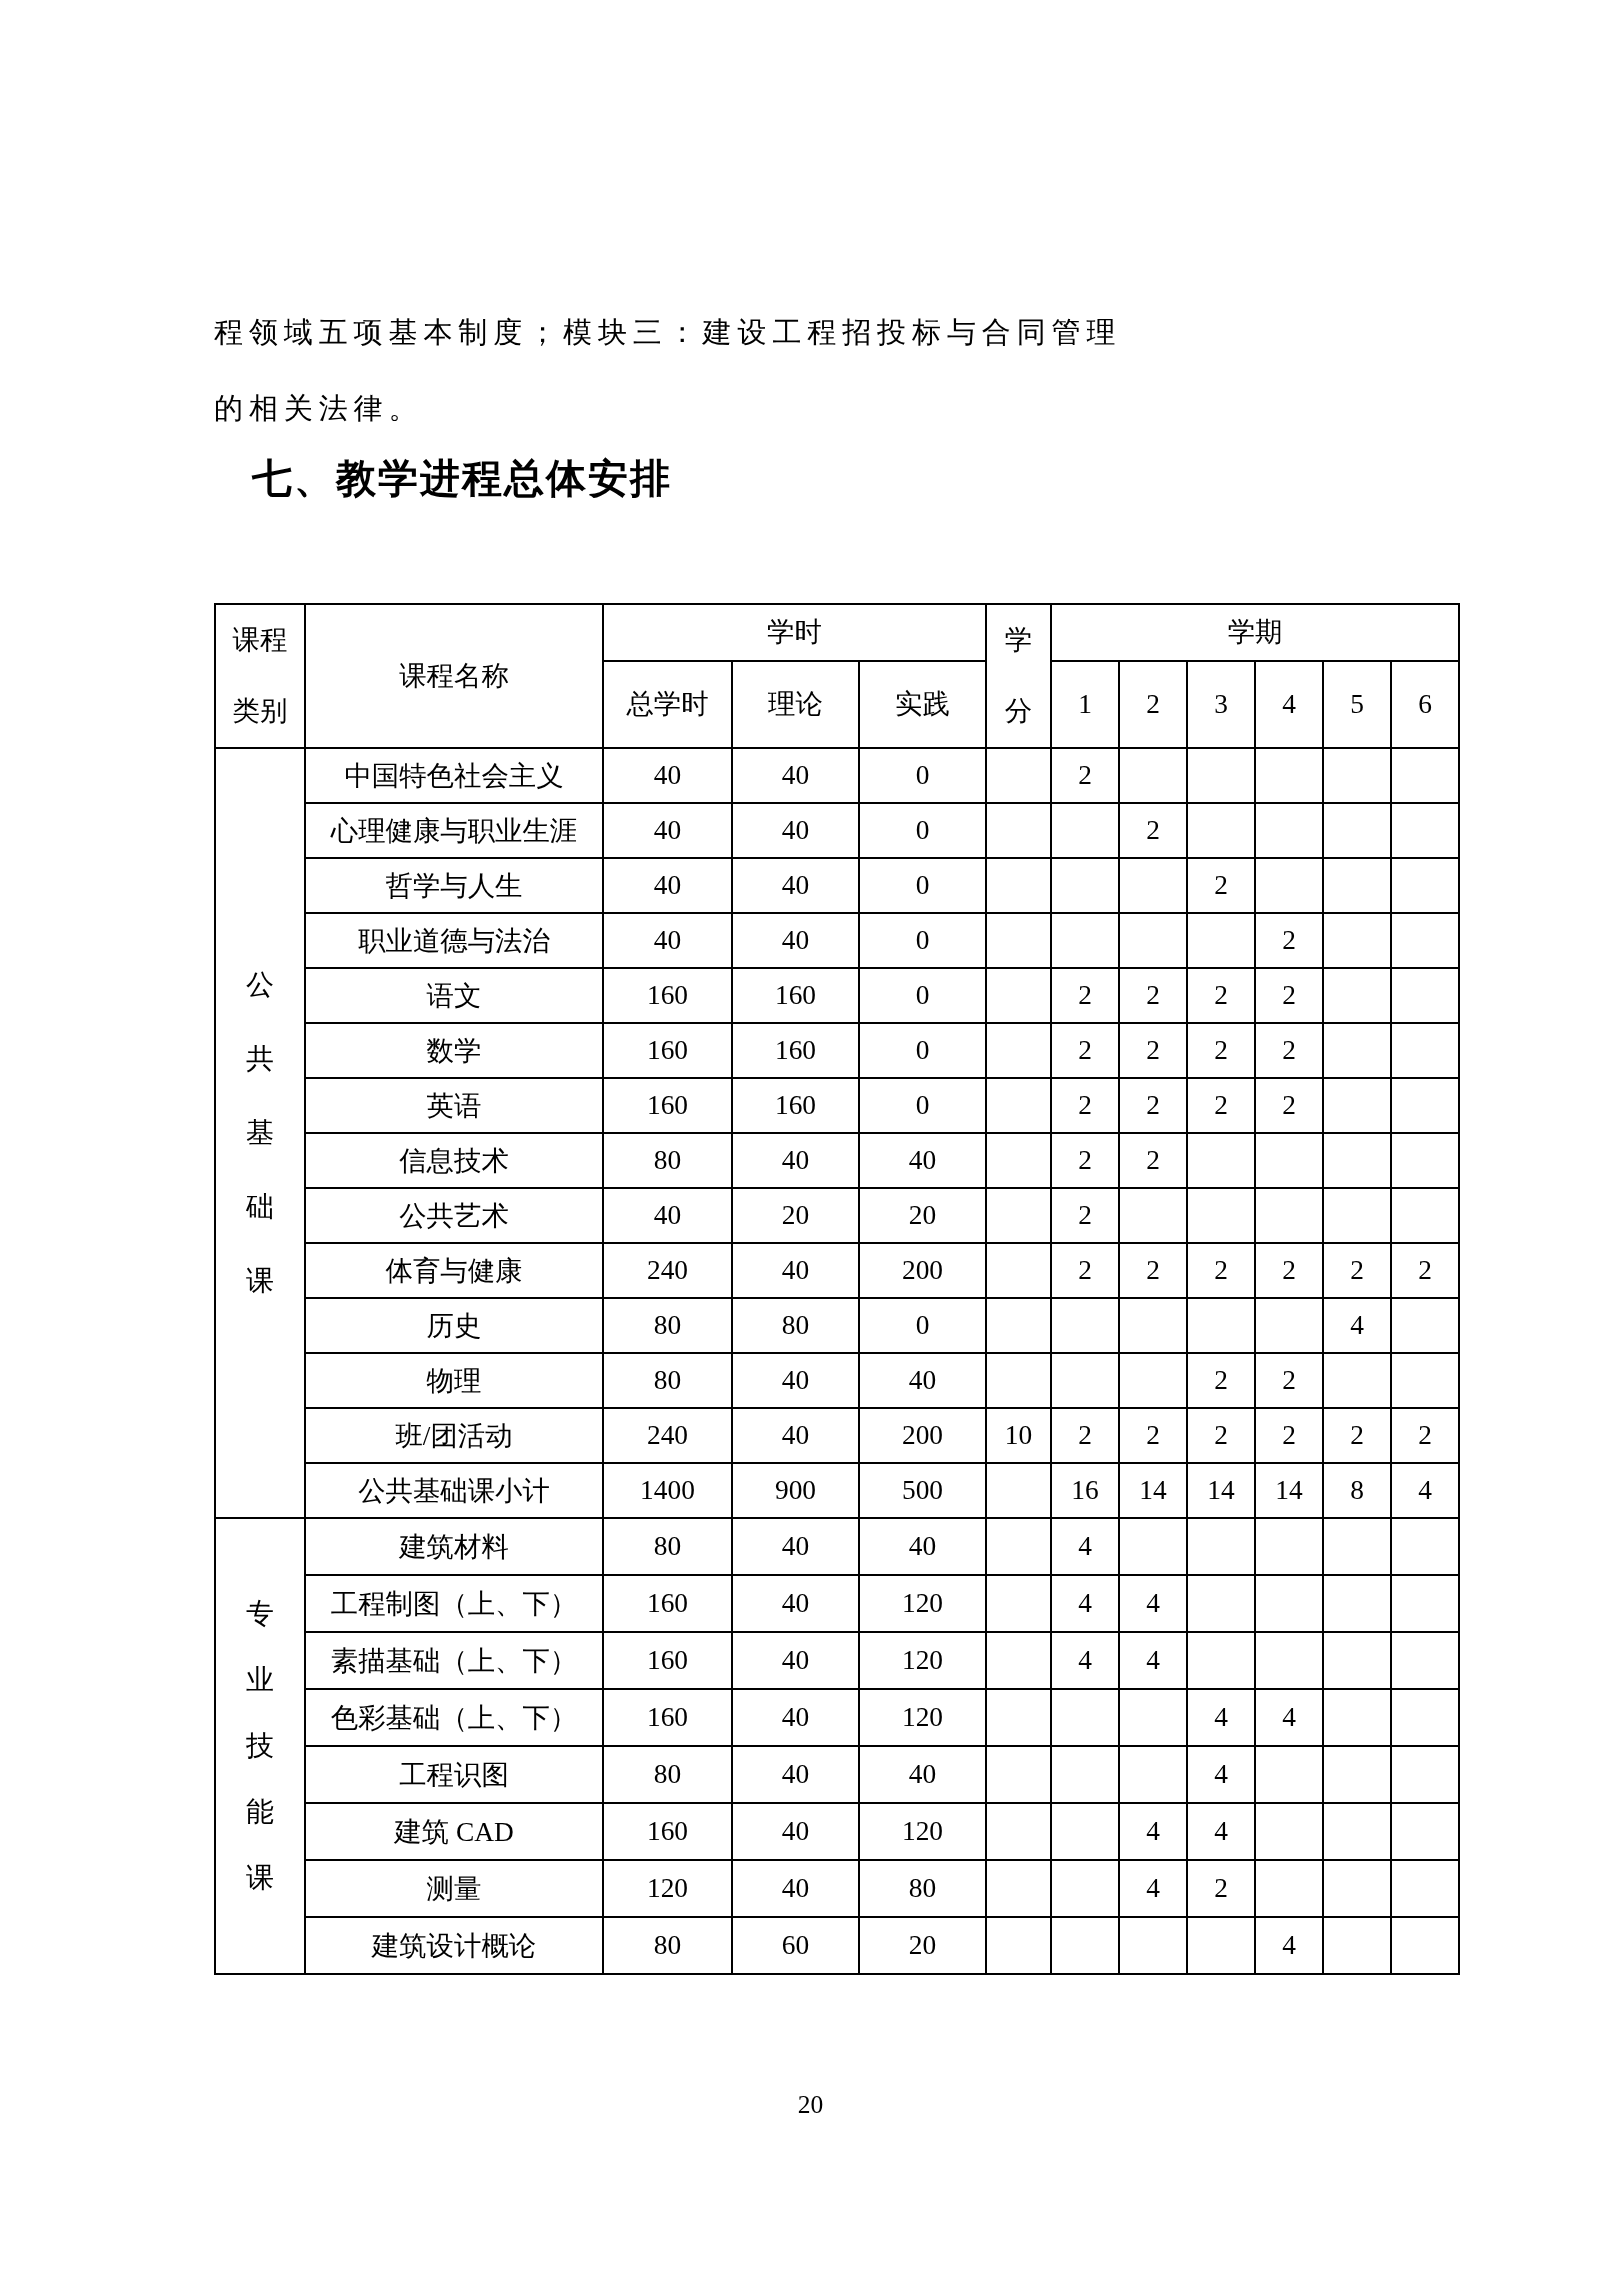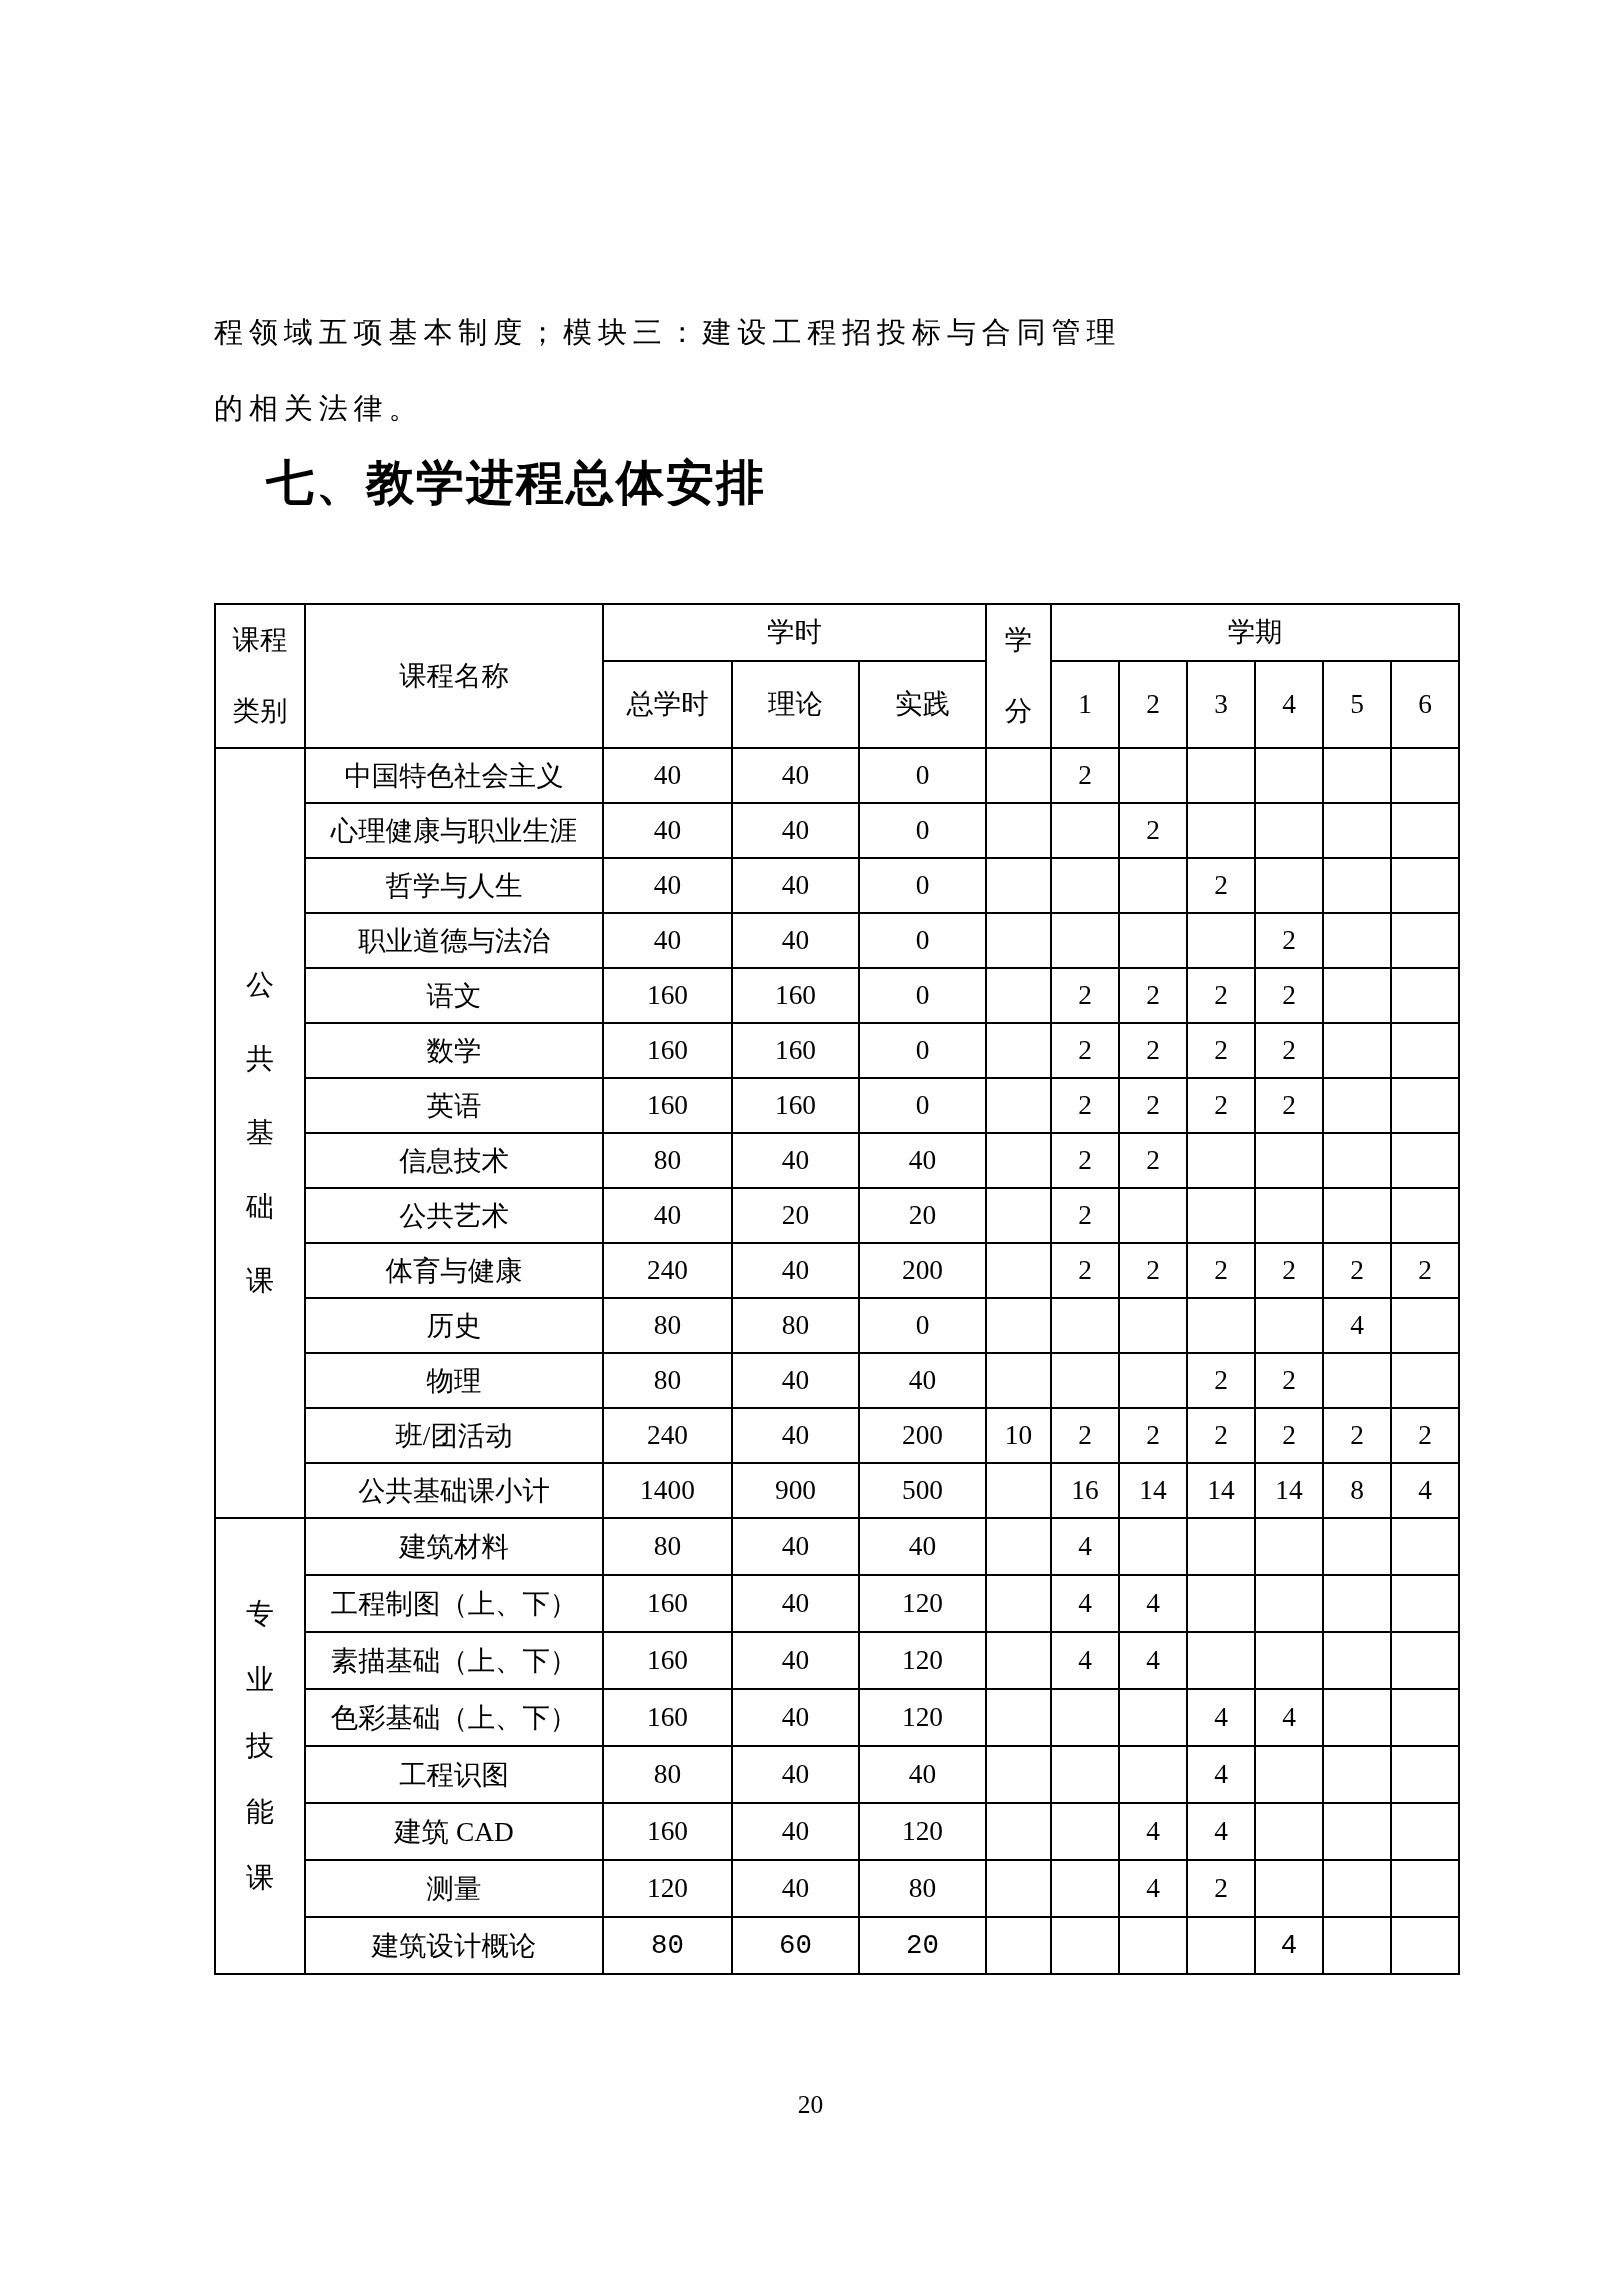--- a/index.html
+++ b/index.html
@@ -14,22 +14,22 @@
   }
   .para{
     position:absolute;
     left:214px;top:294px;width:1206px;
     font-size:29px;line-height:76px;
     letter-spacing:5.9px;
     white-space:pre-line;
   }
   .heading{
     position:absolute;
-    left:266px;top:451px;
-    font-size:48px;
+    left:252px;top:451px;
+    font-size:40px;
     font-weight:bold;
     letter-spacing:2px;
     font-family:"Liberation Sans","DejaVu Sans",sans-serif;
   }
   table.sched{
     position:absolute;
     left:214px;top:603px;
     width:1243px;
     border-collapse:collapse;
     table-layout:fixed;
@@ -52,21 +52,21 @@
   td.name-cell{font-size:28px;margin-top:24px;}
   td.cat{vertical-align:middle;}
   td.cat-cut{border-bottom:none;}
   .vlabel{
     white-space:pre-line;
     font-size:28px;
     display:inline-block;
   }
   .v1{line-height:74px;}
   .v2{line-height:66px;}
-  tr.lastrow td{border-bottom-width:2.9px;font-family:Liberation Mono, monospace;}
+  tr.lastrow td{border-bottom-width:2.9px;}
   .pagenum{
     position:absolute;
     left:0;top:2090px;width:1621px;
     text-align:center;
     font-size:25.5px;
   }
 </style>
 </head>
 <body>
 

